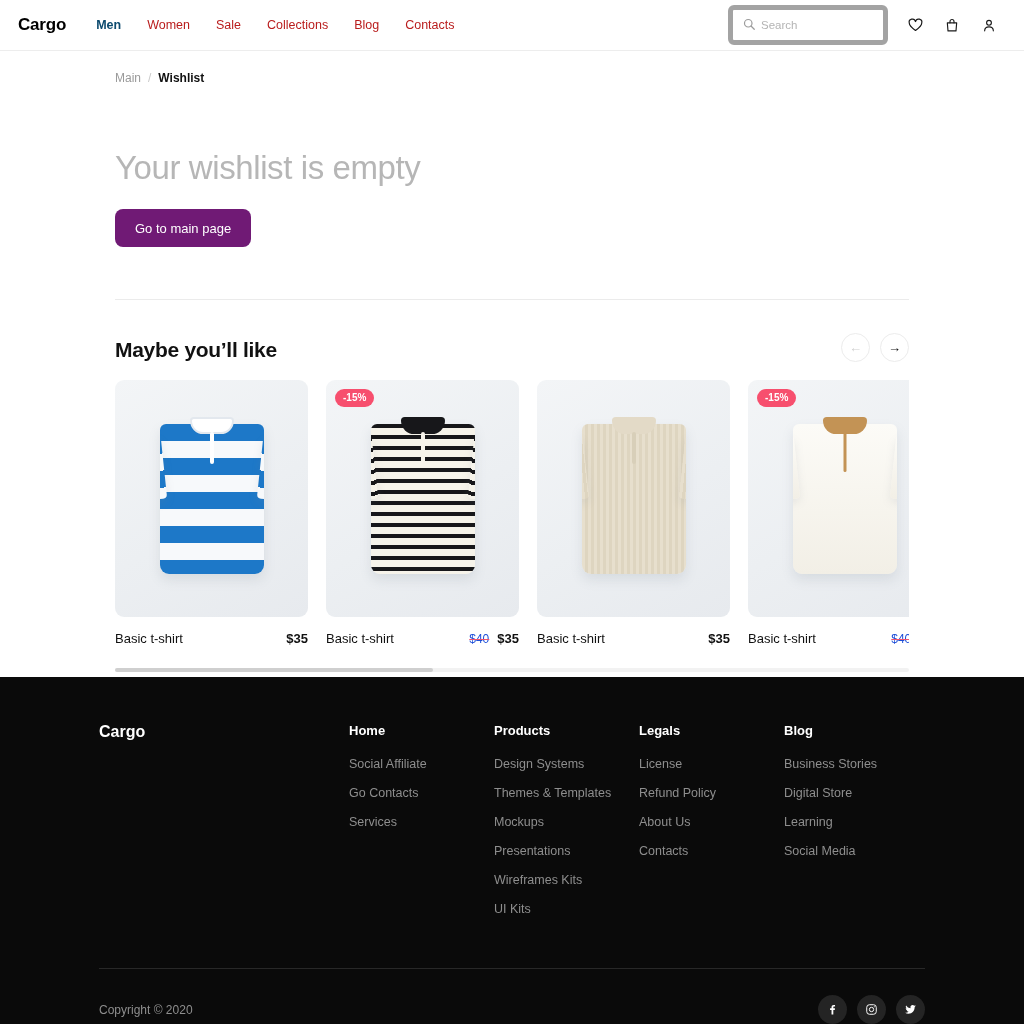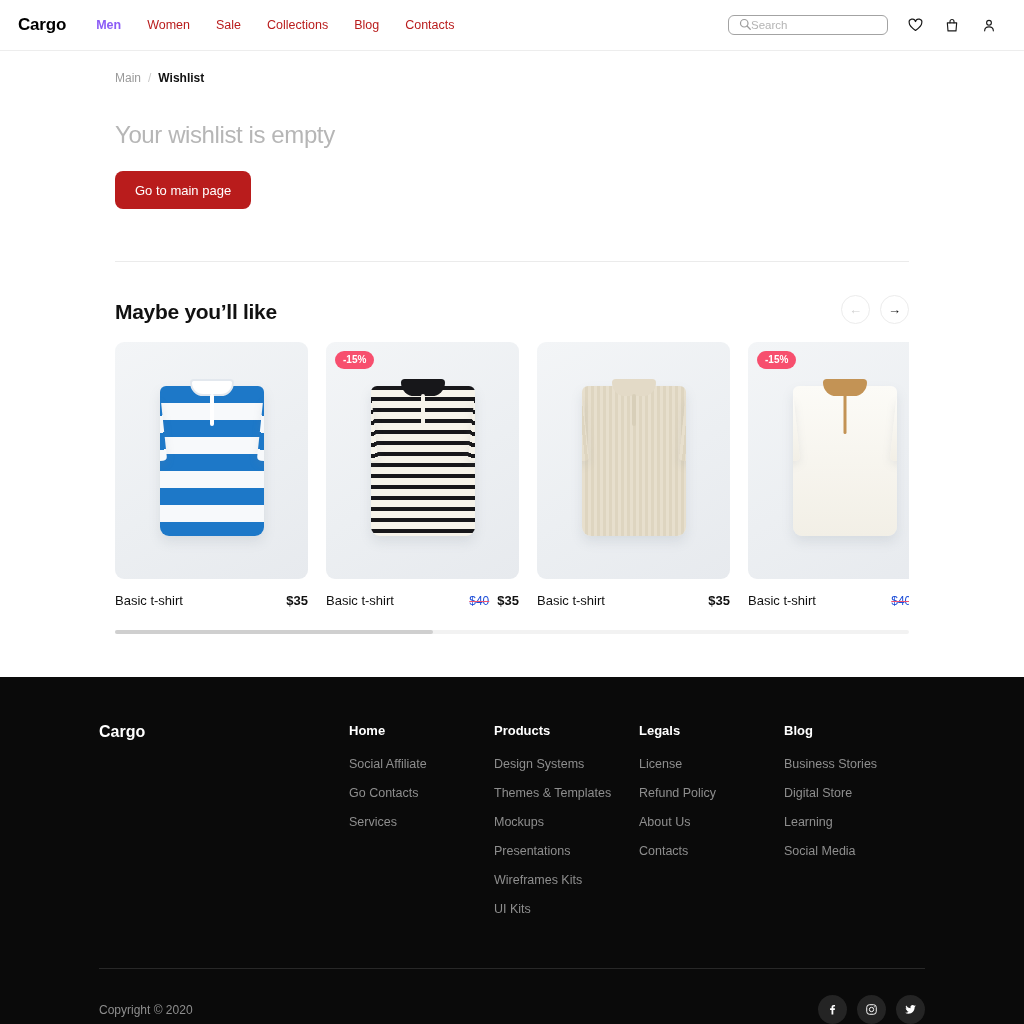--- a/index.html
+++ b/index.html
@@ -16,47 +16,47 @@
   .header {
     height:51px; flex:0 0 51px;
     display:flex; align-items:center;
     padding:0 25px 0 18px;
     border-bottom:1px solid #ededed;
     background:#fff;
   }
   .brand { font-size:17px; font-weight:bold; letter-spacing:-0.2px; color:#000; margin-right:30px; }
   .nav { display:flex; align-items:center; gap:26px; }
   .nav-item { font-size:12.5px; color:#b91c1c; white-space:nowrap; cursor:pointer; }
-  .nav-item.active { color:#8b5cf6; font-weight:bold; }
+  .nav-item.active { color:#0c4a6e; font-weight:bold; }
   .header-right { margin-left:auto; display:flex; align-items:center; gap:17px; }
   .search-box {
-    width:160px; height:20px; border:1px solid #a3a3a3; border-radius:6px;
-    display:flex; align-items:center; padding:0 10px; background:#fff;
+    width:160px; height:40px; border:5px solid #a3a3a3; border-radius:6px;
+    display:flex; align-items:center; gap:6px; padding:0 10px; background:#fff;
   }
   .search-box input {
     border:none; outline:none; font-size:11.5px; font-family:inherit;
     color:#444; width:100%; background:transparent;
   }
   .search-box input::placeholder { color:#b4b4b4; }
   .icon-btn { width:20px; height:20px; display:flex; align-items:center; justify-content:center; cursor:pointer; }
 
   
   .main { flex:1 1 auto; padding:0 115px; background:#fff; }
   .breadcrumb { display:flex; align-items:center; gap:7px; font-size:12px; padding-top:20px; }
   .crumb-main { color:#9a9a9a; cursor:pointer; }
   .crumb-sep { color:#c9c9c9; }
   .crumb-current { color:#111; font-weight:bold; }
 
   .empty-title {
-    font-size:24px; color:#b6b6b6; font-weight:normal;
-    letter-spacing:-0.4px; margin-top:36px;
+    font-size:33px; color:#b6b6b6; font-weight:normal;
+    letter-spacing:-0.4px; margin-top:64px;
   }
   .cta-btn {
     margin-top:22px; height:38px; padding:0 20px;
-    background:#b91c1c; color:#fff; border:none; border-radius:8px;
+    background:#701a75; color:#fff; border:none; border-radius:8px;
     font-size:13px; font-family:inherit; cursor:pointer;
   }
 
   .divider { margin-top:52px; height:1px; background:#ebebeb; }
 
   .rec-head { display:flex; align-items:flex-end; margin-top:33px; }
   .rec-title { font-size:21px; font-weight:bold; letter-spacing:-0.3px; color:#111; }
   .rec-arrows { margin-left:auto; display:flex; gap:10px; }
   .arrow-btn {
     width:29px; height:29px; border-radius:50%; border:1px solid #ececec;

